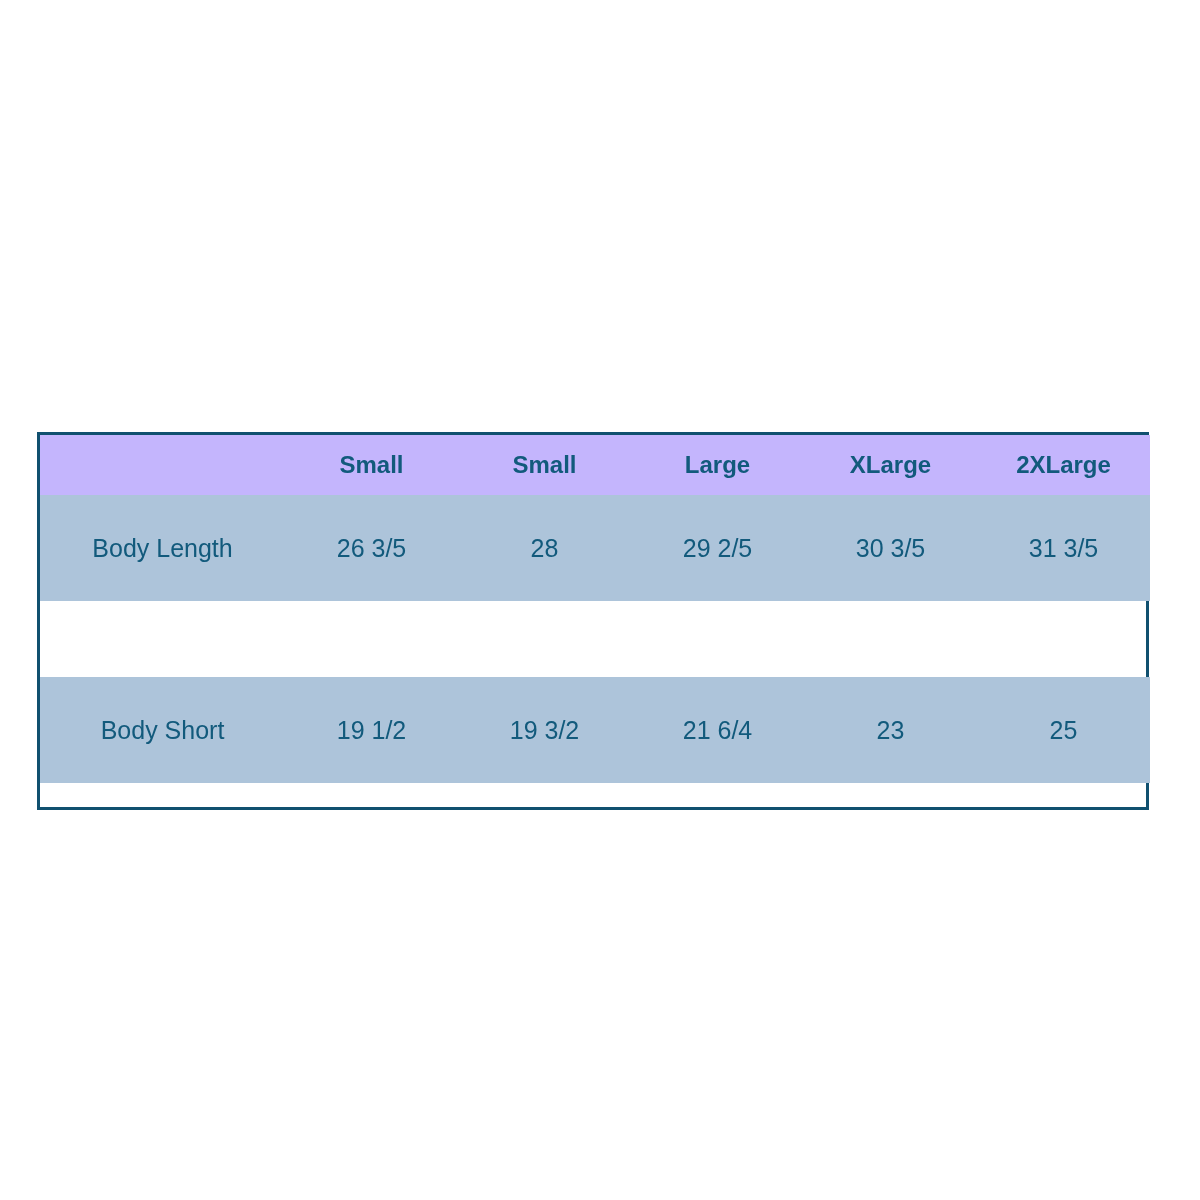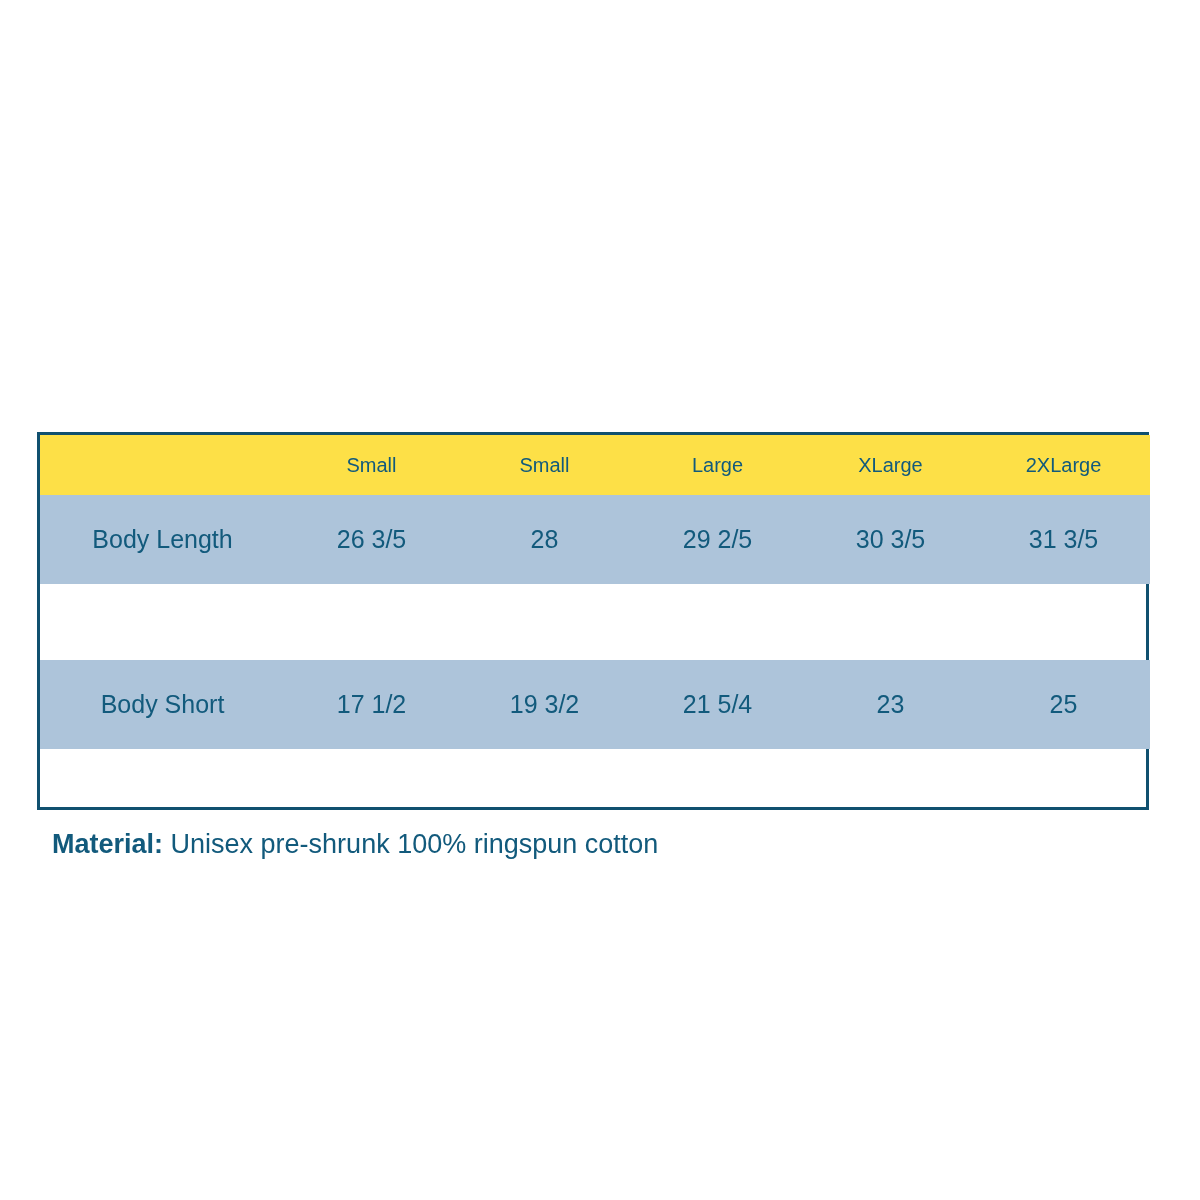--- a/index.html
+++ b/index.html
@@ -51,27 +51,27 @@
   table.sizing th, table.sizing td {
     padding: 0;
     margin: 0;
     text-align: center;
     vertical-align: middle;
     font-size: 25px;
     color: #125a7c;
     font-weight: normal;
   }
   tr.header-row { height: 60px; }
-  tr.data-row { height: 89px; margin-top: 32px; }
+  tr.data-row { height: 106px; margin-top: 32px; }
   tr.spacer-row { height: 76px; }
   tr.data-row td { background: #adc4da; }
   tr.header-row th {
-    font-weight: normal;
-    font-size: 20px;
-    background: #fde047;
+    font-weight: bold;
+    font-size: 24px;
+    background: #c4b5fd;
   }
   td.row-label, th.row-label {
     text-align: left;
     padding-left: 22px;
     font-size: 28px;
     font-weight: normal;
   }
   col.label-col { width: 245px; }
   col.size-col { width: 173px; }
   .footnotes {
@@ -127,38 +127,34 @@
         <tr class="spacer-row">
           <td></td>
           <td></td>
           <td></td>
           <td></td>
           <td></td>
           <td></td>
         </tr>
         <tr class="data-row">
           <td class="row-label">Body Short</td>
-          <td>17 1/2</td>
+          <td>19 1/2</td>
           <td>19 3/2</td>
-          <td>21 5/4</td>
+          <td>21 6/4</td>
           <td>23</td>
           <td>25</td>
         </tr>
         <tr class="spacer-row">
           <td></td>
           <td></td>
           <td></td>
           <td></td>
           <td></td>
           <td></td>
         </tr>
       </tbody>
     </table>
   </div>
 
   <div class="footnotes">
-    <div class="footnote-line">
-      <span class="label">Material:</span>
-      <span>Unisex pre-shrunk 100% ringspun cotton</span>
-    </div>
   </div>
 
 </div>
 
 </body></html>

